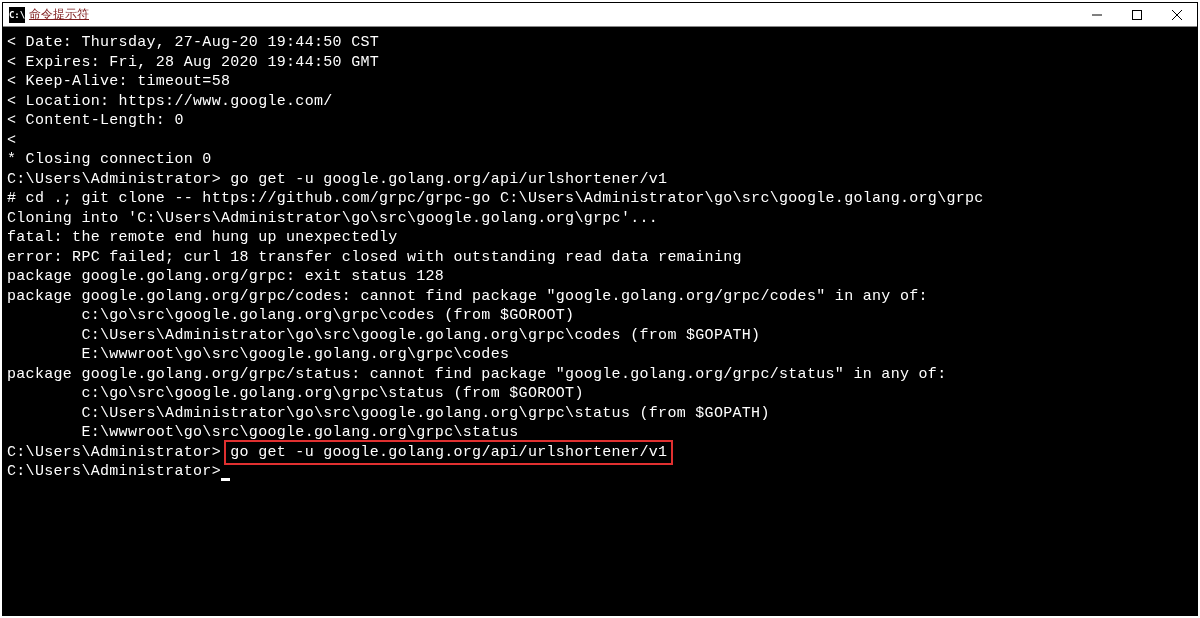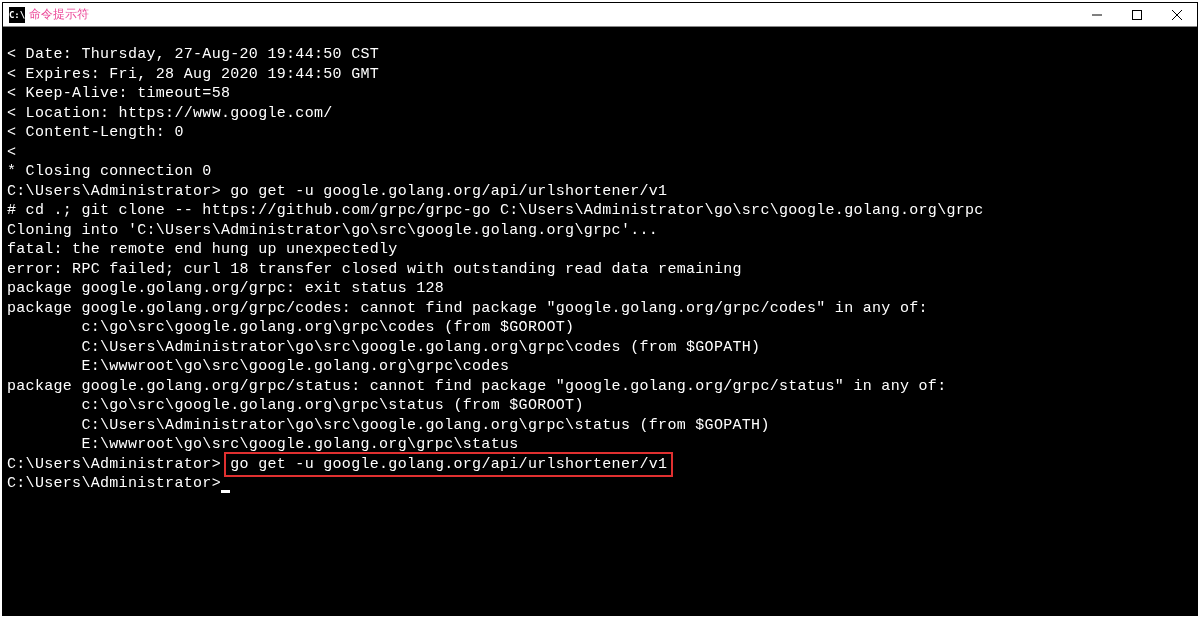--- a/index.html
+++ b/index.html
@@ -39,21 +39,22 @@
       align-items: center;
       justify-content: center;
       font-size: 9px;
       background: #000;
       color: #fff;
       font-weight: bold;
       font-family: monospace;
     }
     .titlebar-text {
       flex: 1;
-      color: #ec4899;
+      color: #7f1d1d;
+      text-decoration: underline;
     }
     .titlebar-controls {
       display: flex;
       height: 100%;
     }
     .titlebar-btn {
       width: 40px;
       height: 100%;
       display: flex;
       align-items: center;
@@ -65,21 +66,21 @@
     .titlebar-btn svg {
       width: 10px;
       height: 10px;
     }
     .terminal {
       flex: 1;
       background: #000;
       color: #fff;
       font-size: 15px;
       line-height: 19.5px;
-      padding: 18px 4px;
+      padding: 6px 4px;
       white-space: pre;
       overflow: hidden;
       font-family: "NSimSun", "Consolas", "Courier New", monospace;
       letter-spacing: 0.3px;
       position: relative;
     }
     .highlight-box {
       border: 2px solid #e03030;
       display: inline-block;
       padding: 1px 4px;

